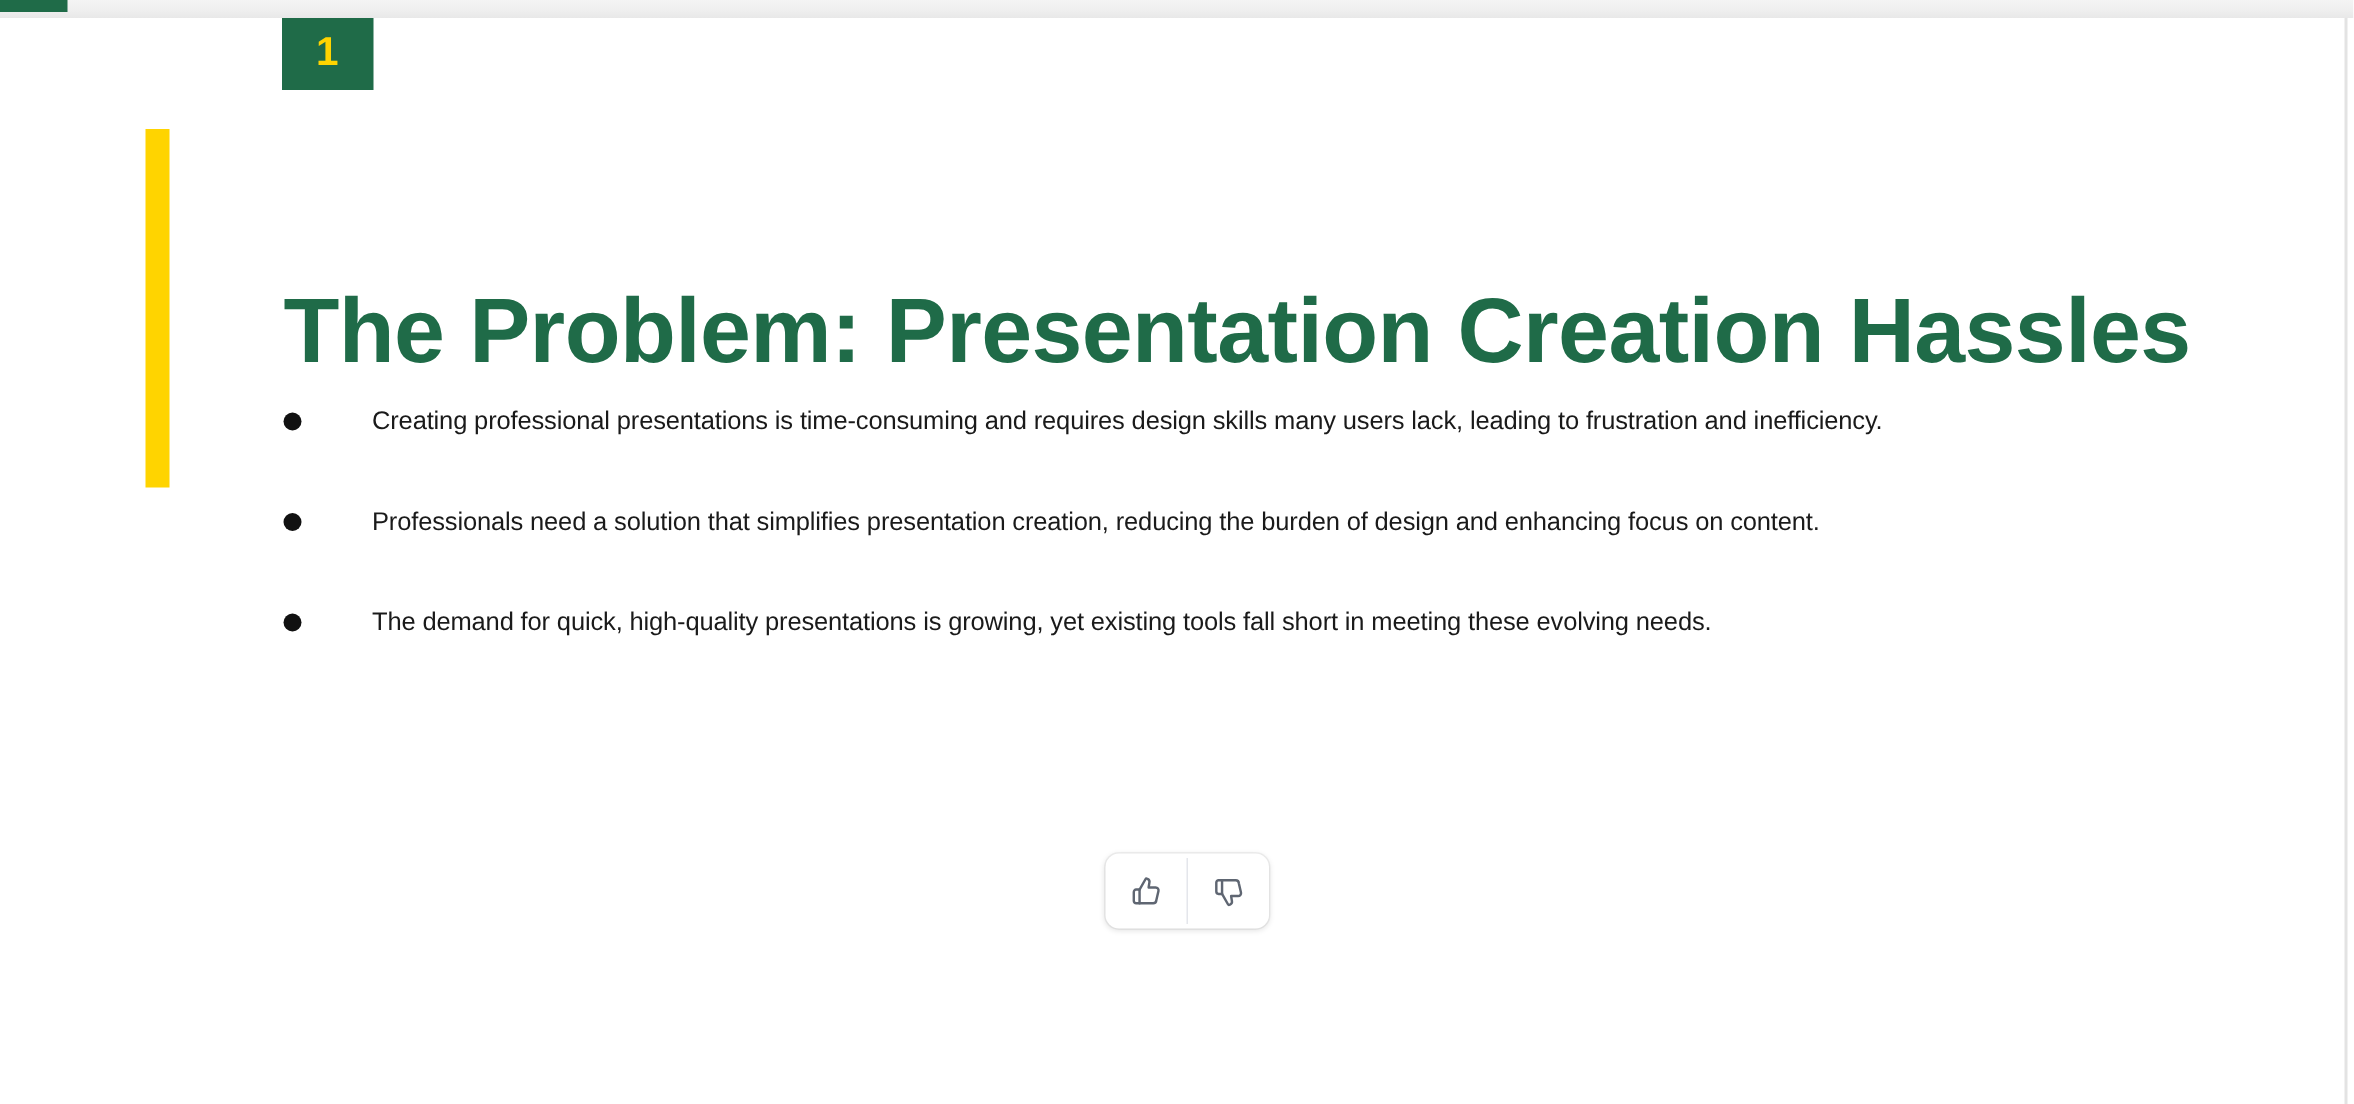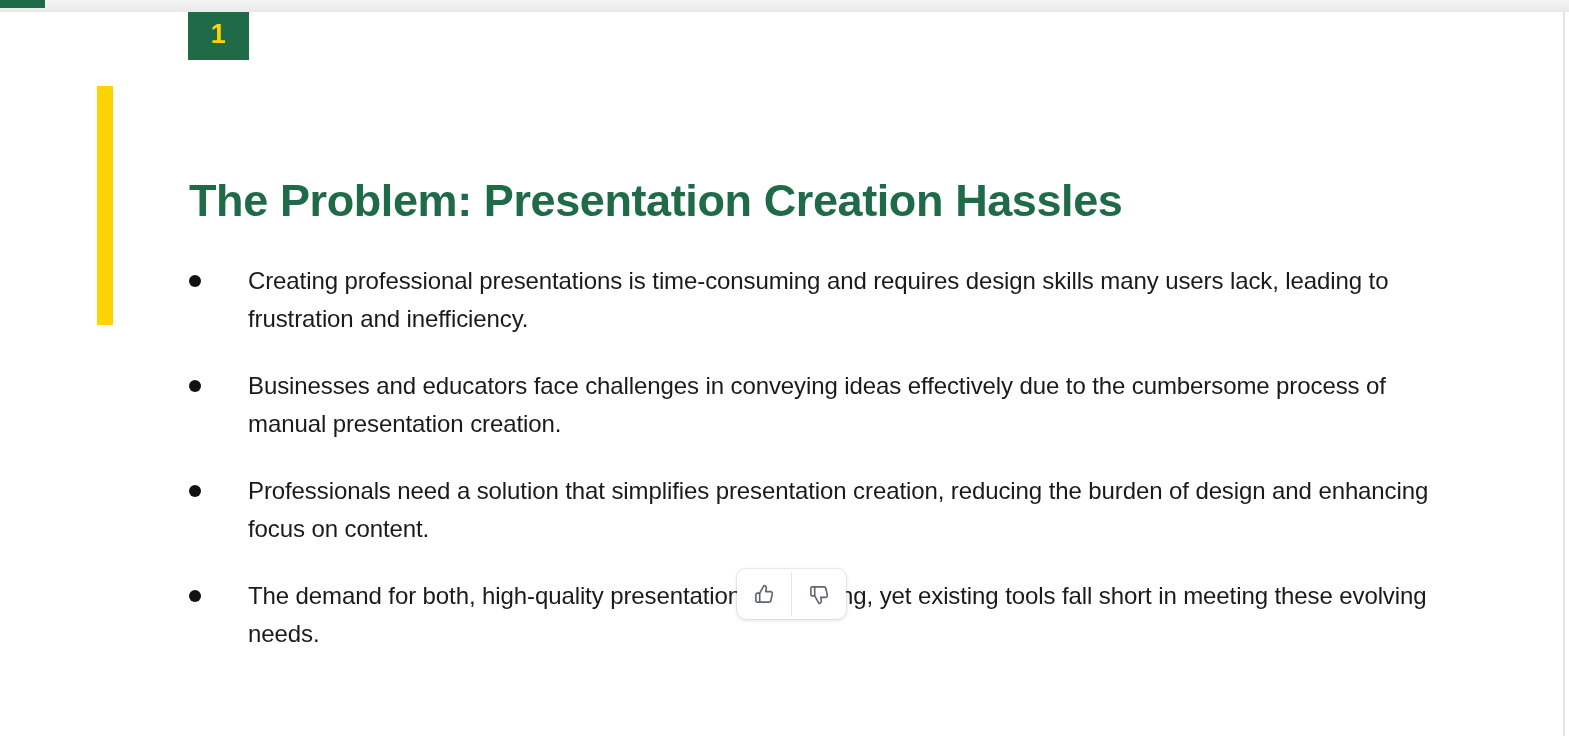--- a/index.html
+++ b/index.html
@@ -76,21 +76,21 @@
     height: 239px;
     background: #ffd400;
   }
 
   
   .slide-title {
     position: absolute;
     left: 189px;
     top: 134px;
     color: #1f6b48;
-    font-size: 45px;
+    font-size: 61px;
     font-weight: 700;
     letter-spacing: -0.4px;
     white-space: nowrap;
     line-height: 1.1;
   }
 
   
   .bullet-list {
     position: absolute;
     left: 189px;
@@ -110,21 +110,21 @@
     width: 12px;
     height: 12px;
     border-radius: 50%;
     background: #111111;
     margin-top: 13px;
     margin-right: 47px;
   }
   .bullet-text {
     flex: 1 1 auto;
     color: #1a1a1a;
-    font-size: 24px;
+    font-size: 17px;
     line-height: 38px;
     letter-spacing: -0.1px;
   }
 
   
   .feedback-widget {
     position: absolute;
     left: 737px;
     top: 557px;
     height: 50px;
@@ -173,29 +173,25 @@
 
   <h1 class="slide-title">The Problem: Presentation Creation Hassles</h1>
 
   <ul class="bullet-list">
     <li class="bullet-item">
       <span class="bullet-dot"></span>
       <span class="bullet-text">Creating professional presentations is time-consuming and requires design skills many users lack, leading to frustration and inefficiency.</span>
     </li>
     <li class="bullet-item">
       <span class="bullet-dot"></span>
-      <span class="bullet-text">Businesses and educators face challenges in conveying ideas effectively due to the cumbersome process of manual presentation creation.</span>
-    </li>
-    <li class="bullet-item">
-      <span class="bullet-dot"></span>
       <span class="bullet-text">Professionals need a solution that simplifies presentation creation, reducing the burden of design and enhancing focus on content.</span>
     </li>
     <li class="bullet-item">
       <span class="bullet-dot"></span>
-      <span class="bullet-text">The demand for both, high-quality presentations is growing, yet existing tools fall short in meeting these evolving needs.</span>
+      <span class="bullet-text">The demand for quick, high-quality presentations is growing, yet existing tools fall short in meeting these evolving needs.</span>
     </li>
   </ul>
 
   <div class="feedback-widget">
     <button class="feedback-btn">
       <span>
         <svg width="23" height="23" viewBox="0 0 24 24" fill="none" stroke="#5f6672" stroke-width="1.7" stroke-linecap="round" stroke-linejoin="round">
           <path d="M7 10.5v9.5H4.6A1.6 1.6 0 0 1 3 18.4v-6.3a1.6 1.6 0 0 1 1.6-1.6H7z"></path>
           <path d="M7 10.5l4.1-7.2a.9.9 0 0 1 1.2-.35l.5.26a2.1 2.1 0 0 1 1.05 2.3L13.3 9h4.9a2 2 0 0 1 1.95 2.46l-1.5 6.5A2.2 2.2 0 0 1 16.5 20H7"></path>
         </svg>

